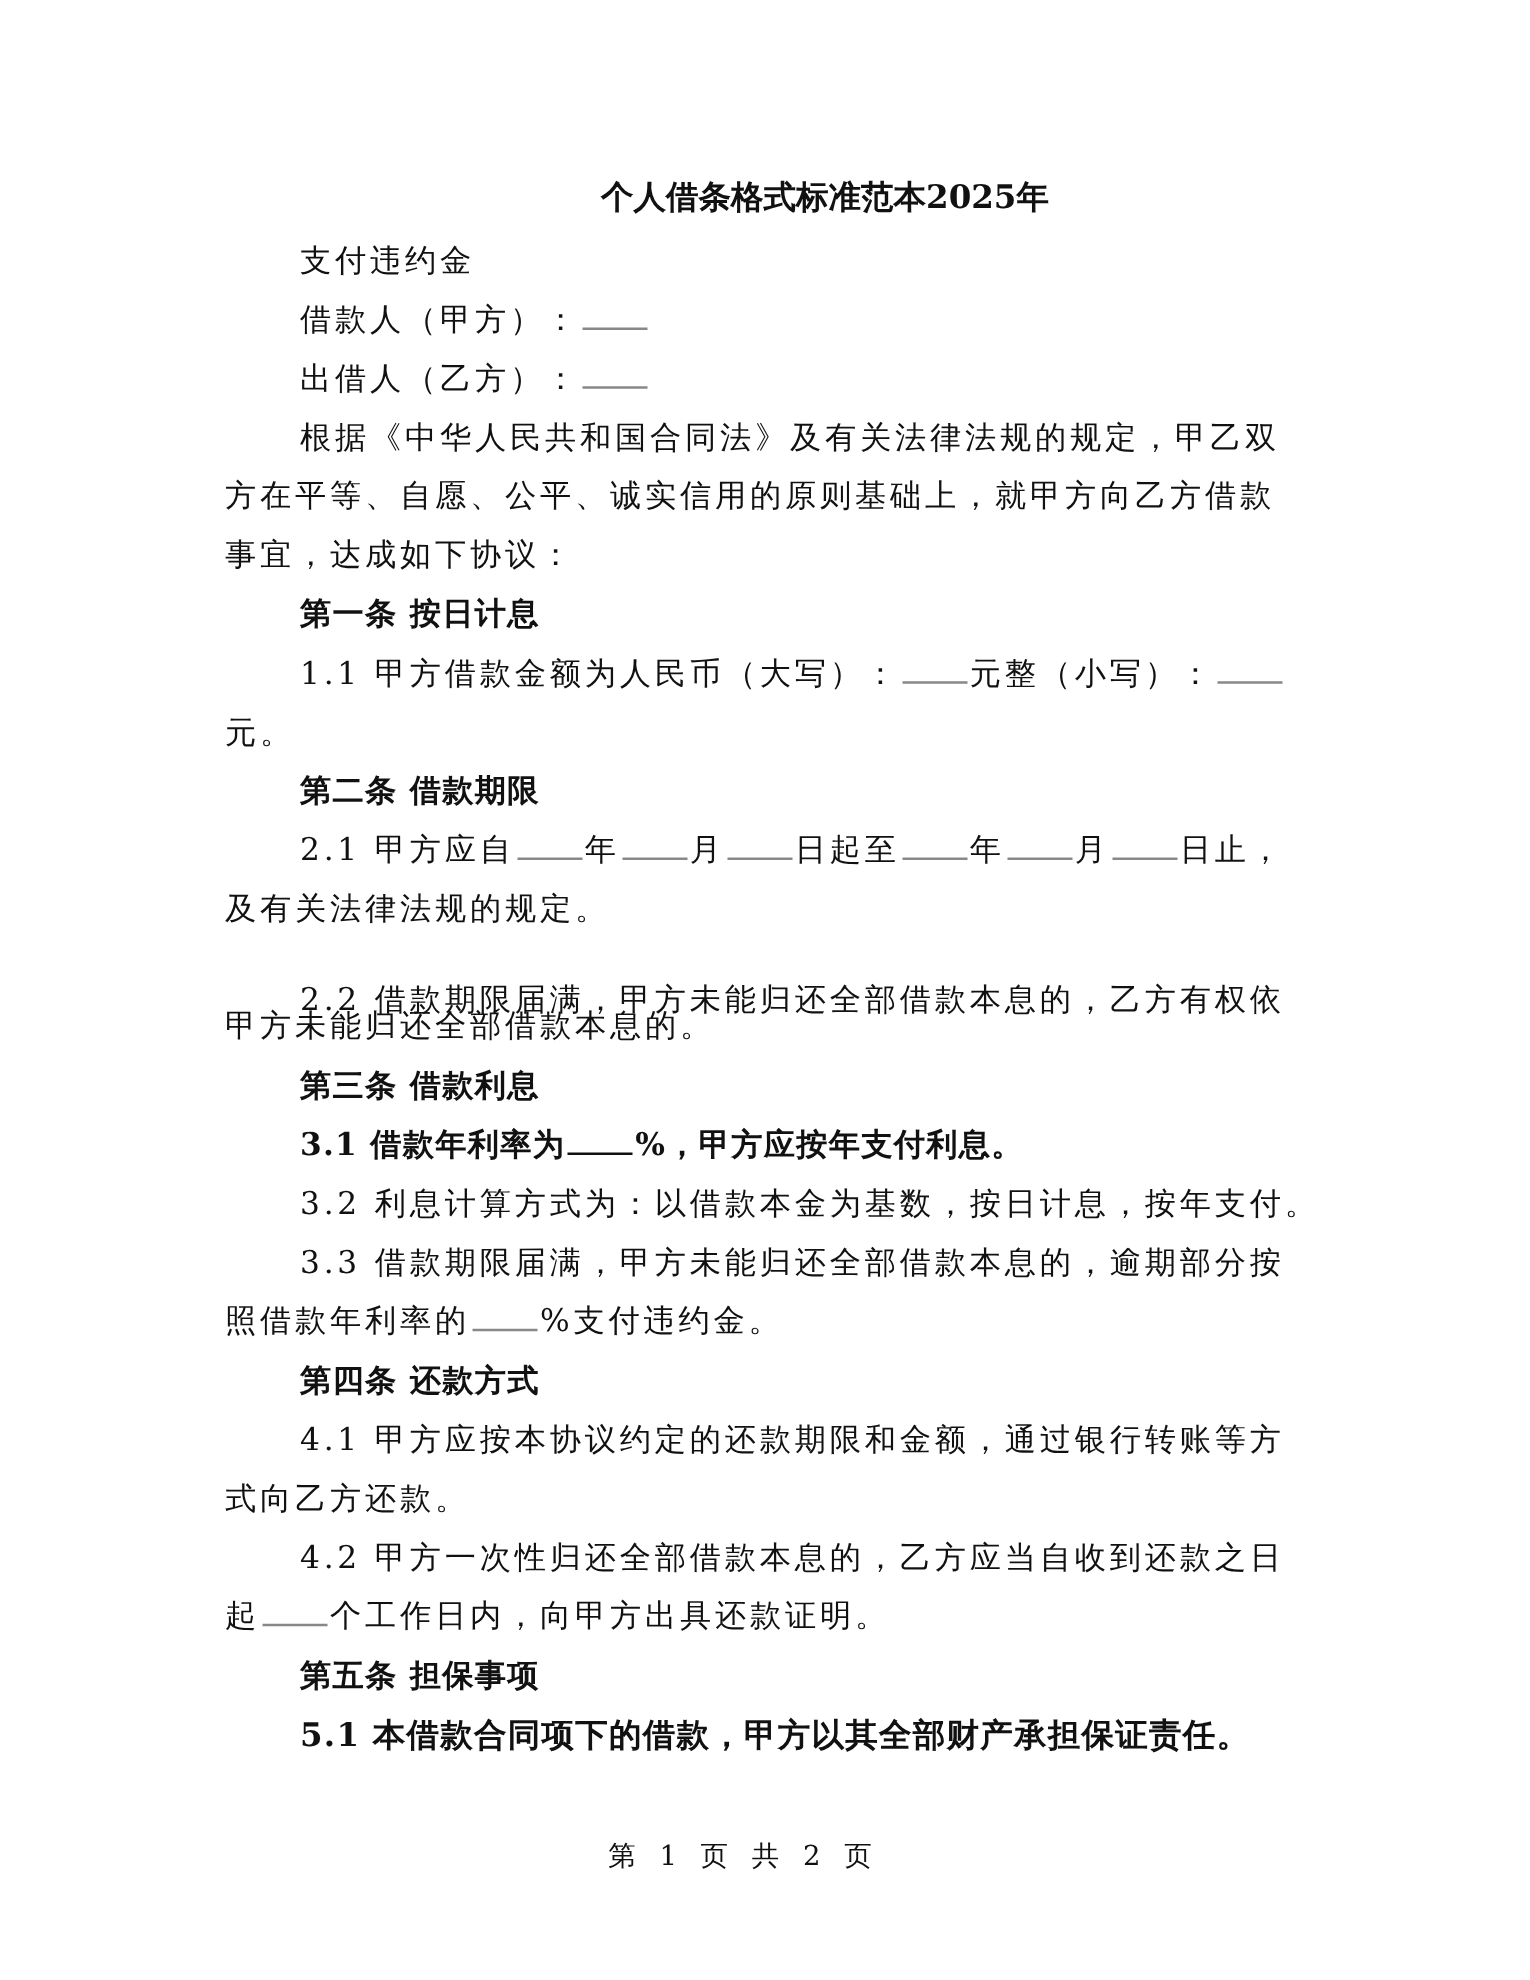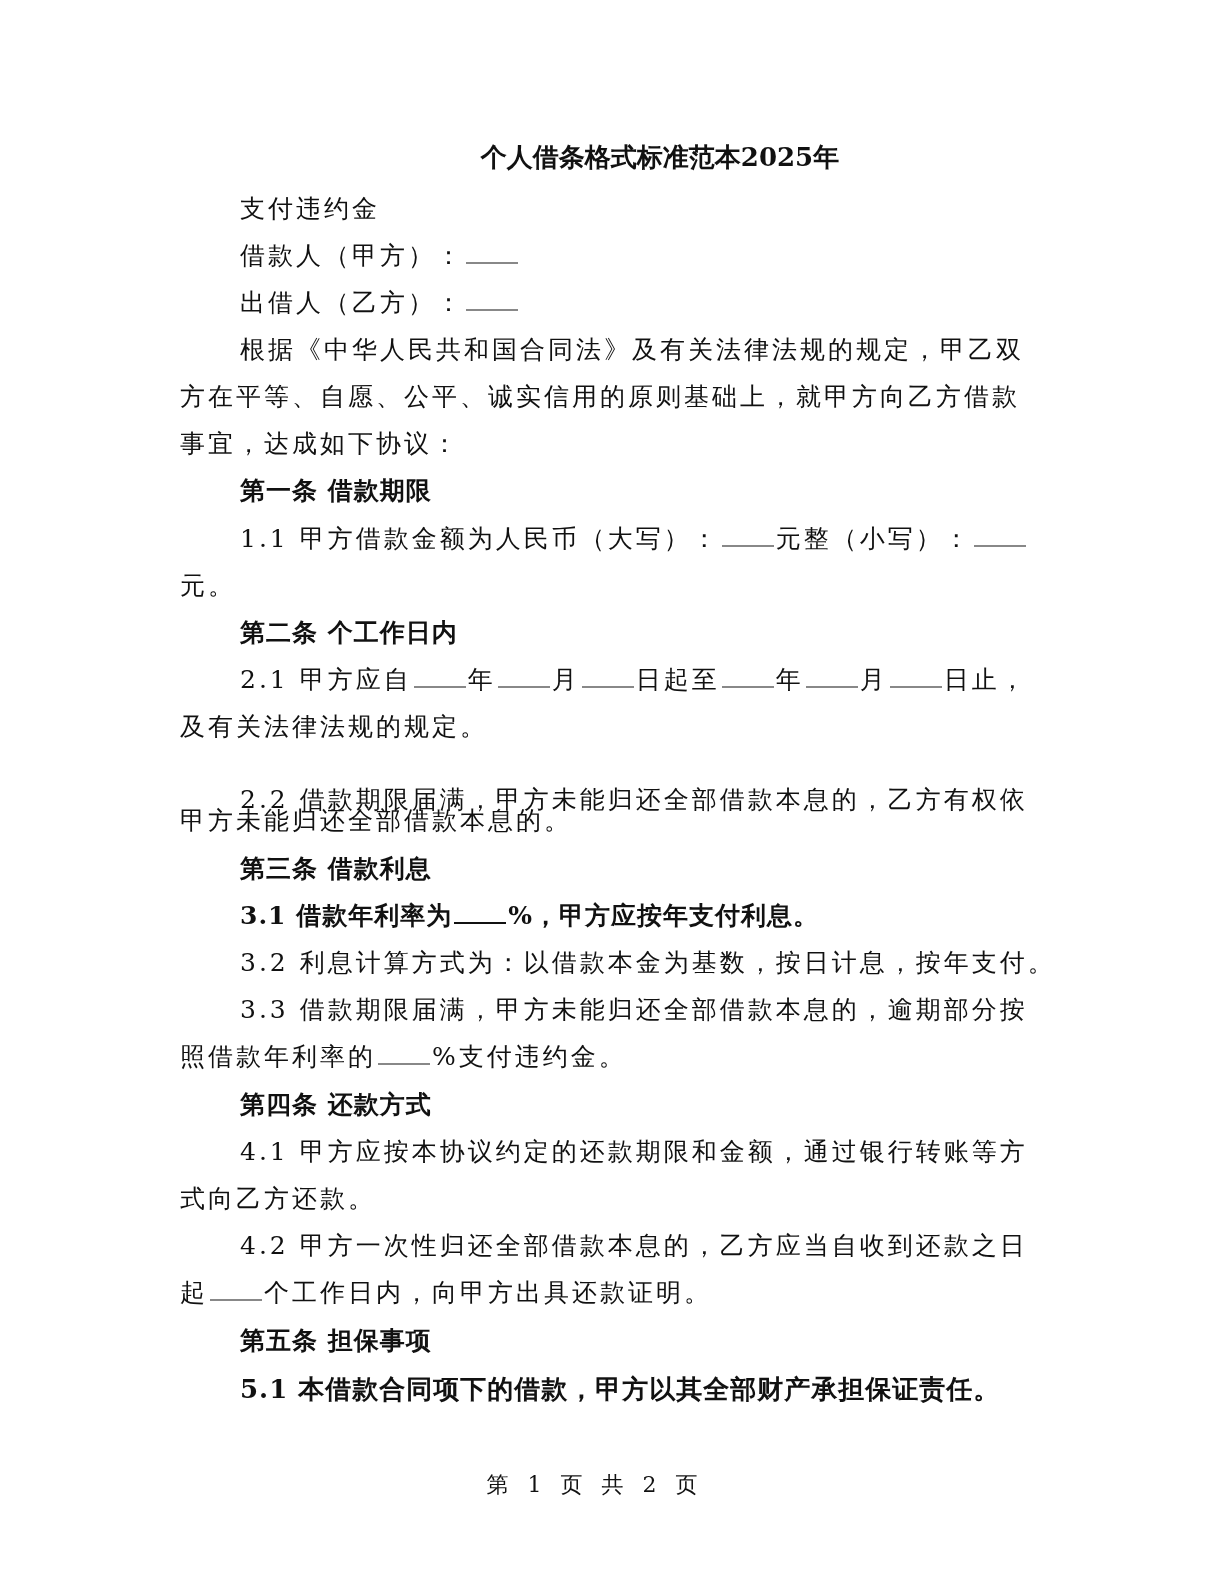--- a/index.html
+++ b/index.html
@@ -29,27 +29,27 @@
     <span>借款人（甲方）：</span><span class="blank"></span>
   </div>
   <div class="line indent" style="top:286px">
     <span>出借人（乙方）：</span><span class="blank"></span>
   </div>
 
   <div class="line indent" style="top:333px">根据《中华人民共和国合同法》及有关法律法规的规定，甲乙双</div>
   <div class="line" style="top:380px">方在平等、自愿、公平、诚实信用的原则基础上，就甲方向乙方借款</div>
   <div class="line" style="top:427px">事宜，达成如下协议：</div>
 
-  <div class="line indent bold" style="top:474px">第一条 借款期限</div>
+  <div class="line indent bold" style="top:474px">第一条 按日计息</div>
   <div class="line indent" style="top:522px">
     <span>1.1 甲方借款金额为人民币（大写）：</span><span class="blank"></span><span>元整（小写）：</span><span class="blank"></span>
   </div>
   <div class="line" style="top:569px">元。</div>
 
-  <div class="line indent bold" style="top:616px">第二条 个工作日内</div>
+  <div class="line indent bold" style="top:616px">第二条 借款期限</div>
   <div class="line indent" style="top:663px">
     <span>2.1 甲方应自</span><span class="blank"></span><span>年</span><span class="blank"></span><span>月</span><span class="blank"></span><span>日起至</span><span class="blank"></span><span>年</span><span class="blank"></span><span>月</span><span class="blank"></span><span>日止，</span>
   </div>
   <div class="line" style="top:710px">及有关法律法规的规定。</div>
   <div class="line indent" style="top:783px">2.2 借款期限届满，甲方未能归还全部借款本息的，乙方有权依</div>
   <div class="line" style="top:804px">甲方未能归还全部借款本息的。</div>
 
   <div class="line indent bold" style="top:852px">第三条 借款利息</div>
   <div class="line indent bold" style="top:899px">
     <span>3.1 借款年利率为</span><span class="blank" style="border-bottom-color:#111"></span><span>%，甲方应按年支付利息。</span>

